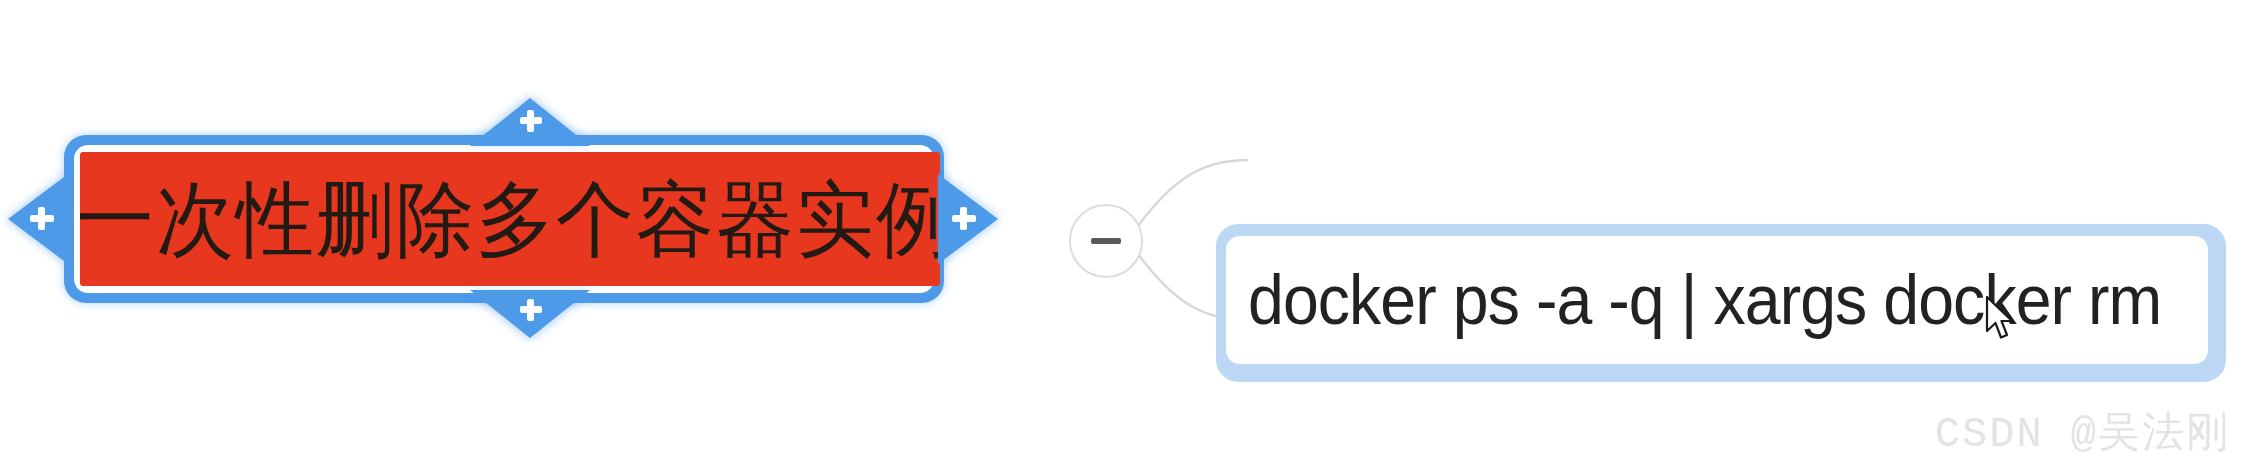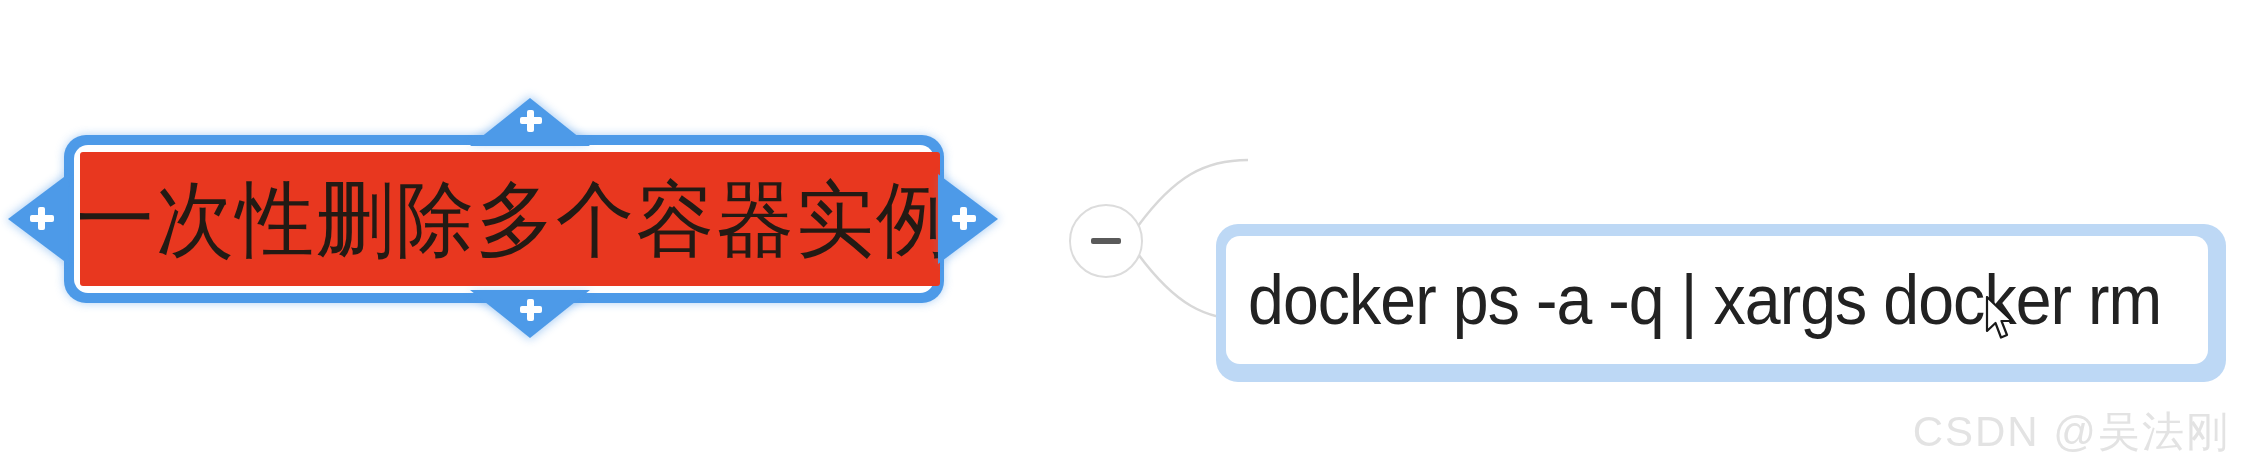--- a/index.html
+++ b/index.html
@@ -252,21 +252,21 @@
     width: 32px;
     height: 46px;
     pointer-events: none;
   }
 
   
   #watermark {
     position: absolute;
     right: 18px;
     bottom: 8px;
-    font-family: Liberation Sans, sans-serif;
+    font-family: Liberation Mono, monospace;
     font-size: 42px;
     color: #e3e3e3;
     letter-spacing: 2px;
     white-space: nowrap;
     user-select: none;
   }
 </style>
 </head>
 <body>
 

